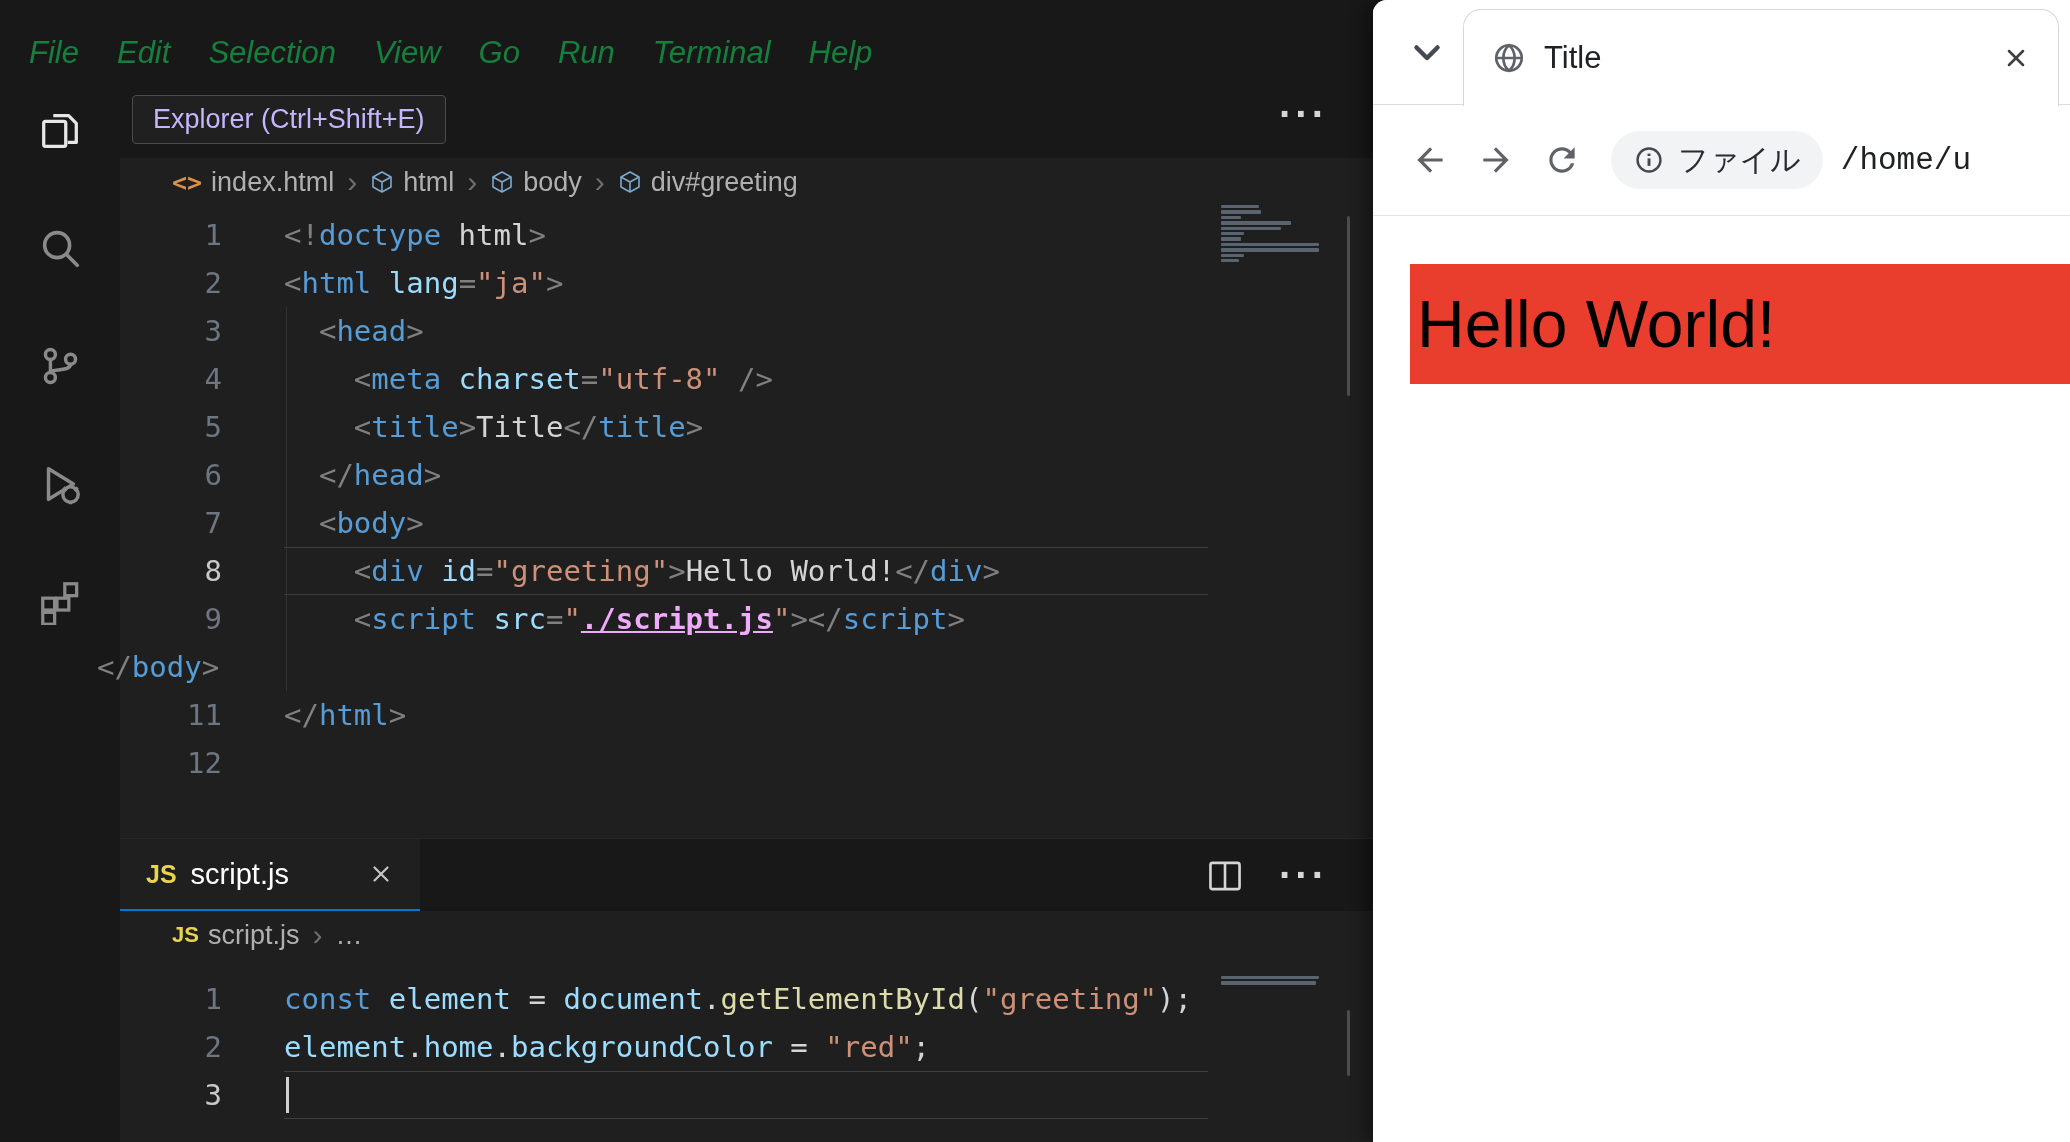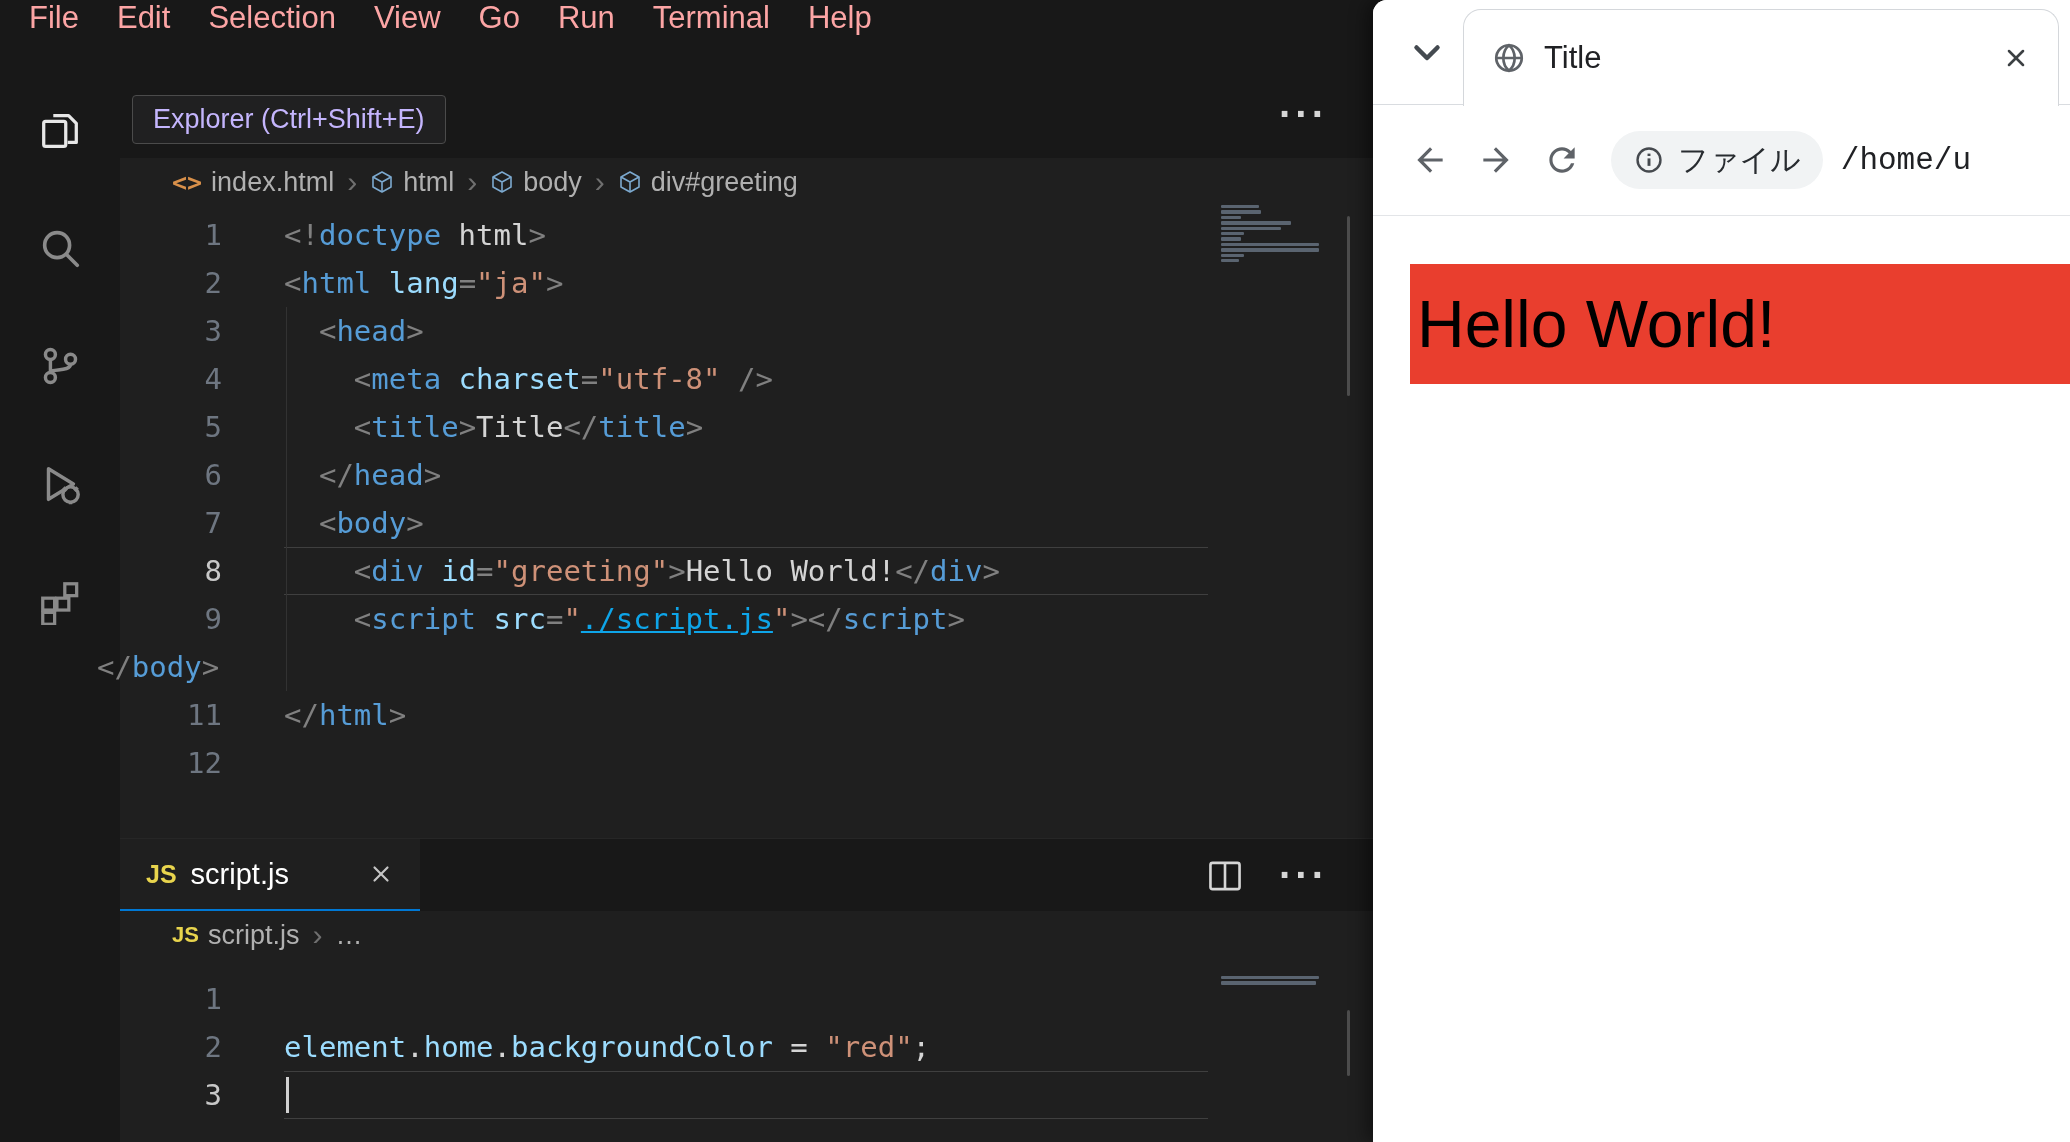--- a/index.html
+++ b/index.html
@@ -3,21 +3,21 @@
 <meta charset="utf-8">
 <style>
   html,body{margin:0;padding:0;}
   body{
     width:2070px;height:1142px;position:relative;overflow:hidden;
     background:#181818;font-family:"Liberation Sans",sans-serif;
   }
   
   .vscode{position:absolute;left:0;top:0;width:1373px;height:1142px;background:#1f1f1f;}
   .menubar{position:absolute;left:0;top:0;width:1373px;height:71px;background:#181818;
-    display:flex;align-items:flex-start;color:#fca5a5;font-size:31px;padding-left:10px;box-sizing:border-box;}
+    display:flex;align-items:flex-end;color:#15803d;font-size:31px;padding-left:10px;box-sizing:border-box;font-style:italic;}
   .menu-item{padding:0 19px;cursor:default;}
   .activitybar{position:absolute;left:0;top:71px;width:120px;height:1071px;background:#181818;
     display:flex;flex-direction:column;align-items:center;}
   .act-item{width:120px;height:118px;display:flex;align-items:center;justify-content:center;color:#8a8a8a;}
   .act-item.active{color:#e7e7e7;}
   .tabbar-top{position:absolute;left:120px;top:71px;width:1253px;height:87px;background:#181818;}
   .editor-actions{position:absolute;right:45px;top:0;height:87px;display:flex;align-items:center;
     color:#d6d6d6;font-size:40px;letter-spacing:3px;font-weight:bold;}
   .tooltip{position:absolute;left:132px;top:95px;z-index:10;background:#202021;border:1px solid #4b4b4b;
     color:#c4b5fd;font-size:27px;padding:8px 20px;border-radius:4px;white-space:nowrap;}
@@ -42,21 +42,21 @@
     border-top:1px solid #3f3f3f;border-bottom:1px solid #3f3f3f;box-sizing:border-box;}
   .tk-tag{color:#569cd6;}
   .tk-at{color:#9cdcfe;}
   .tk-st{color:#ce9178;}
   .tk-pn{color:#808080;}
   .tk-tx{color:#d4d4d4;}
   .tk-kw{color:#569cd6;}
   .tk-vr{color:#9cdcfe;}
   .tk-fn{color:#dcdcaa;}
   .tk-op{color:#d4d4d4;}
-  .tk-lk{color:#0ea5e9;text-decoration:underline;}
+  .tk-lk{color:#f0abfc;text-decoration:underline;font-weight:bold;}
   .indent-guide{position:absolute;left:286px;top:307px;width:1px;height:384px;background:#323232;}
   .minimap{position:absolute;left:1221px;width:102px;}
   .mm-html{top:205px;}
   .mm-js{top:976px;}
   .mm-line{height:3.4px;margin-bottom:2px;background:#5a6470;border-radius:1px;}
   .sb{position:absolute;left:1347px;width:3px;background:#4d4d4d;border-radius:2px;}
   .sb-html{top:216px;height:180px;}
   .sb-js{top:1010px;height:66px;}
   .cursor{position:absolute;left:286px;top:1077px;width:3px;height:36px;background:#d0d0d0;}
   
@@ -284,20 +284,21 @@
       </span>
       <span class="bc-sep">›</span>
       <span class="bc-item">
         <span>…</span>
       </span>
     </div>
 
   <div class="code code-js" id="code-js">
       <div class="cl">
         <span class="ln">1</span>
+        <span class="lc"><span class="tk-kw">const</span><span class="tk-vr"> element</span><span class="tk-op"> = </span><span class="tk-vr">document</span><span class="tk-op">.</span><span class="tk-fn">getElementById</span><span class="tk-op">(</span><span class="tk-st">"greeting"</span><span class="tk-op">)</span><span class="tk-op">;</span></span>
       </div>
       <div class="cl">
         <span class="ln">2</span>
         <span class="lc"><span class="tk-vr">element</span><span class="tk-op">.</span><span class="tk-at">home</span><span class="tk-op">.</span><span class="tk-at">backgroundColor</span><span class="tk-op"> = </span><span class="tk-st">"red"</span><span class="tk-op">;</span></span>
       </div>
       <div class="cl active">
         <span class="ln">3</span>
         <span class="lc"></span>
       </div>
     </div>

